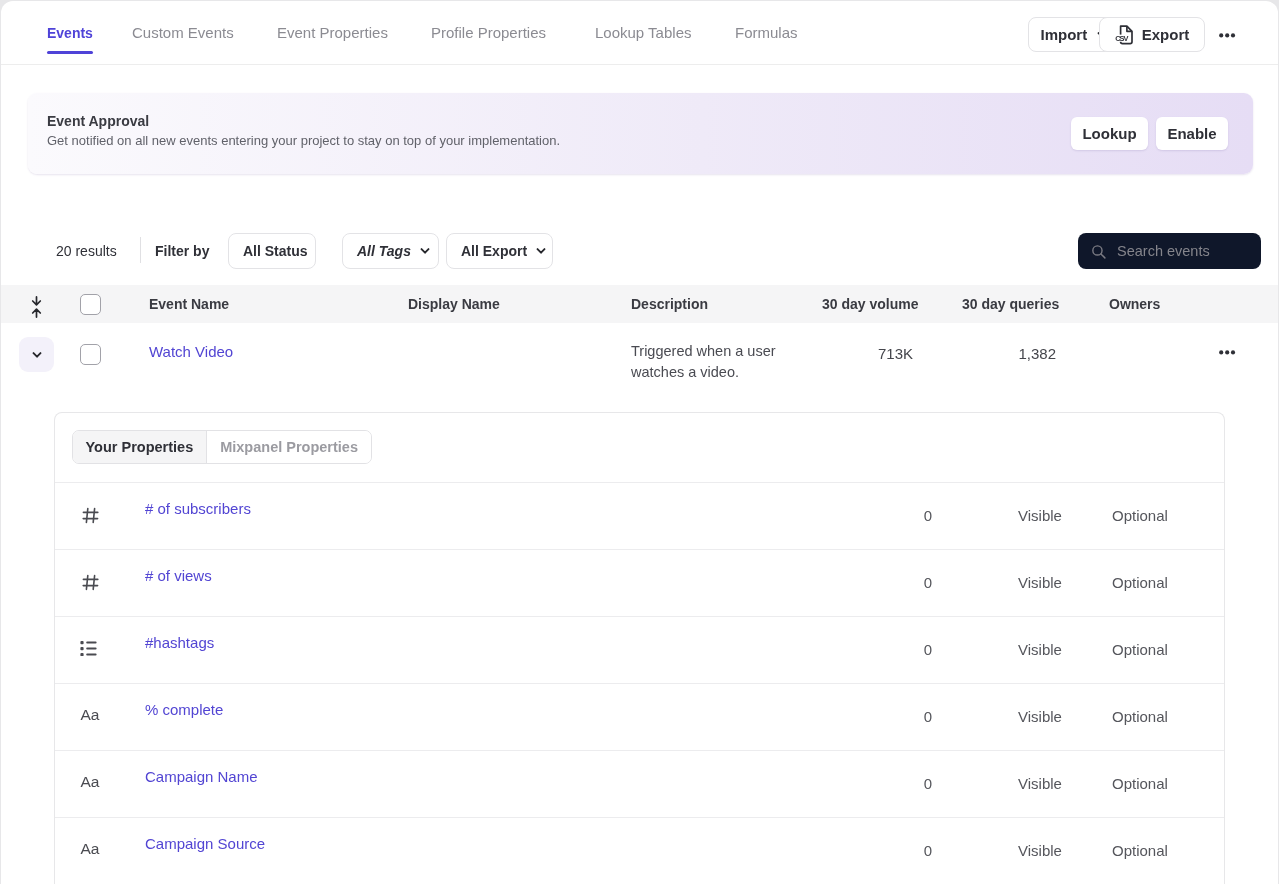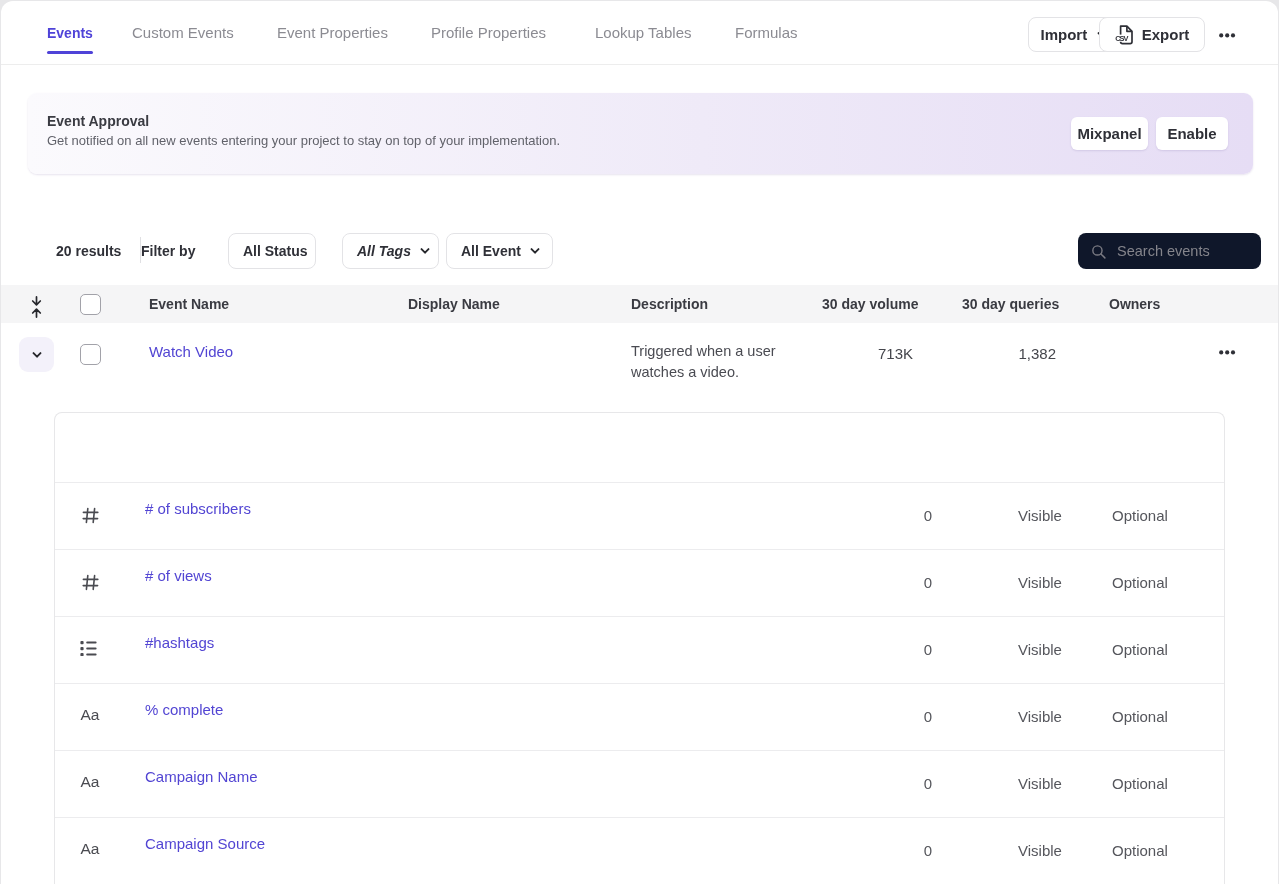--- a/index.html
+++ b/index.html
@@ -74,41 +74,41 @@
     <svg style="position:absolute; left:1218px; top:31.5px;" width="17" height="5" viewBox="0 0 17 5">
         <circle cx="2.2" cy="2.4" r="2.1" fill="#2f3037"></circle>
         <circle cx="8.2" cy="2.4" r="2.1" fill="#2f3037"></circle>
         <circle cx="14" cy="2.4" r="2.1" fill="#2f3037"></circle>
       </svg>
   </div>
 
   <div class="banner">
     <h3>Event Approval</h3>
     <p>Get notified on all new events entering your project to stay on top of your implementation.</p>
-    <div class="bbtn" style="left:1043px; width:77px;">Mixpanel</div>
+    <div class="bbtn" style="left:1043px; width:77px;">Lookup</div>
     <div class="bbtn" style="left:1128px; width:72px;">Enable</div>
   </div>
 
-  <div style="position:absolute; left:55px; top:242px; font-size:14px; font-weight:bold; color:#2f3037;">20 results</div>
+  <div style="position:absolute; left:55px; top:242px; font-size:14px; font-weight:normal; color:#2f3037;">20 results</div>
   <div style="position:absolute; left:139px; top:236px; width:1px; height:26px; background:#e0e0e3;"></div>
-  <div style="position:absolute; left:140px; top:242px; font-size:14px; font-weight:bold; color:#2f3037;">Filter by</div>
+  <div style="position:absolute; left:154px; top:242px; font-size:14px; font-weight:bold; color:#2f3037;">Filter by</div>
   <div class="fdrop" style="left:227px; width:88px;">
       <span style="margin-left:14px;">All Status</span>
       <svg width="12" height="12" viewBox="0 0 12 12" style="margin-left:8px;">
         <path d="M2.5 4.1 L6 7.7 L9.5 4.1" fill="none" stroke="#26272c" stroke-width="1.9" stroke-linecap="round" stroke-linejoin="round"></path>
       </svg>
     </div>
   <div class="fdrop" style="left:341px; width:97px;">
       <span style="margin-left:14px;font-style:italic;">All Tags</span>
       <svg width="12" height="12" viewBox="0 0 12 12" style="margin-left:8px;">
         <path d="M2.5 4.1 L6 7.7 L9.5 4.1" fill="none" stroke="#26272c" stroke-width="1.9" stroke-linecap="round" stroke-linejoin="round"></path>
       </svg>
     </div>
   <div class="fdrop" style="left:445px; width:107px;">
-      <span style="margin-left:14px;">All Event</span>
+      <span style="margin-left:14px;">All Export</span>
       <svg width="12" height="12" viewBox="0 0 12 12" style="margin-left:8px;">
         <path d="M2.5 4.1 L6 7.7 L9.5 4.1" fill="none" stroke="#26272c" stroke-width="1.9" stroke-linecap="round" stroke-linejoin="round"></path>
       </svg>
     </div>
   <div class="search">
     <svg width="17" height="17" viewBox="0 0 24 24" fill="none" stroke="#7a7a82" stroke-width="2" stroke-linecap="round" style="margin-left:12px;">
         <circle cx="10.5" cy="10.5" r="6.5"></circle>
         <path d="M15.5 15.5 L21 21"></path>
       </svg>
     <span>Search events</span>
@@ -138,20 +138,24 @@
   <div style="position:absolute; left:630px; top:340px; font-size:14.5px; color:#4a4b52; line-height:21px;">Triggered when a user<br>watches a video.</div>
   <div class="mono" style="position:absolute; left:0; top:344px; width:912px; text-align:right;">713K</div>
   <div class="mono" style="position:absolute; left:0; top:344px; width:1055px; text-align:right;">1,382</div>
   <svg style="position:absolute; left:1218px; top:349px;" width="17" height="5" viewBox="0 0 17 5">
       <circle cx="2.2" cy="2.4" r="2.1" fill="#2f3037"></circle>
       <circle cx="8.2" cy="2.4" r="2.1" fill="#2f3037"></circle>
       <circle cx="14" cy="2.4" r="2.1" fill="#2f3037"></circle>
     </svg>
 
   <div class="panel">
+    <div class="seg">
+      <div class="on">Your Properties</div>
+      <div class="off">Mixpanel Properties</div>
+    </div>
     <div class="prow" style="top:69px;">
       <div class="icon">
           <svg style="position:relative; left:0px; top:-1.5px;" width="17" height="17" viewBox="0 0 17 17" fill="none" stroke="#4a4b51" stroke-width="1.6" stroke-linecap="round">
             <path d="M5.8 1.6 L4.4 15.4 M12.6 1.6 L11.2 15.4 M1.4 5.4 H15.8 M1.2 11.6 H15.6"></path>
           </svg>
         </div>
       <div class="pname"># of subscribers</div>
       <div class="zero">0</div>
         <div class="vis">Visible</div>
         <div class="opt">Optional</div>

